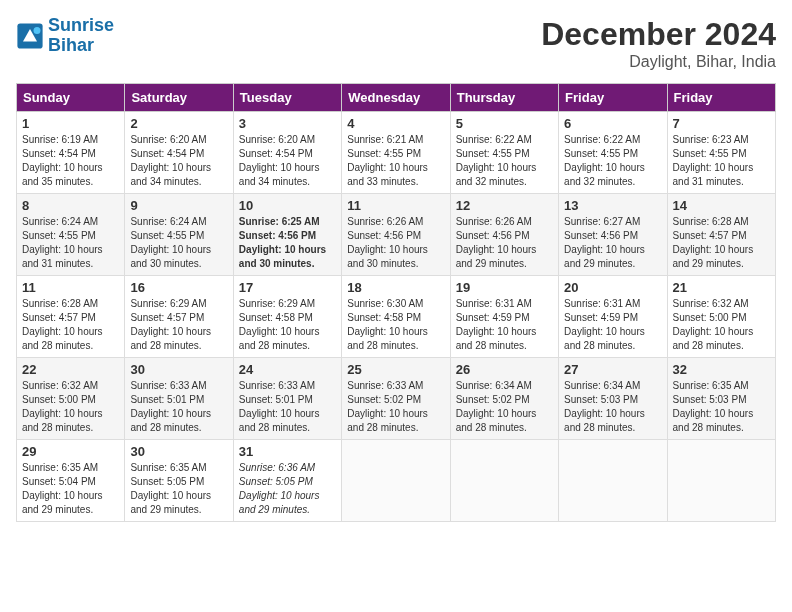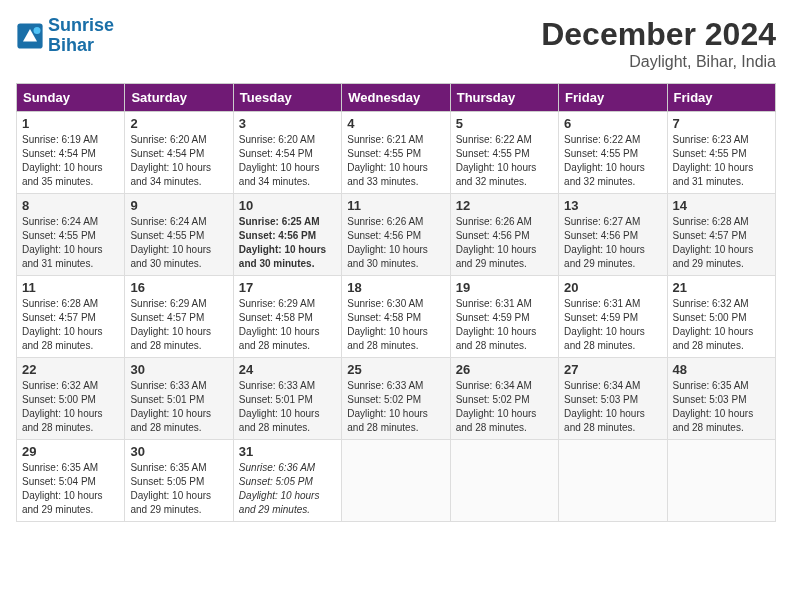--- a/index.html
+++ b/index.html
@@ -311,21 +311,21 @@
 and 28 minutes.</div>
         </td>
         <td>
           <span class="day-num">27</span>
           <div class="day-info" style="white-space: pre-line;">Sunrise: 6:34 AM
 Sunset: 5:03 PM
 Daylight: 10 hours
 and 28 minutes.</div>
         </td>
         <td>
-          <span class="day-num">48</span>
+          <span class="day-num">32</span>
           <div class="day-info" style="white-space: pre-line;">Sunrise: 6:35 AM
 Sunset: 5:03 PM
 Daylight: 10 hours
 and 28 minutes.</div>
         </td>
       </tr>
       <tr>
         <td>
           <span class="day-num">29</span>
           <div class="day-info" style="white-space: pre-line;">Sunrise: 6:35 AM

